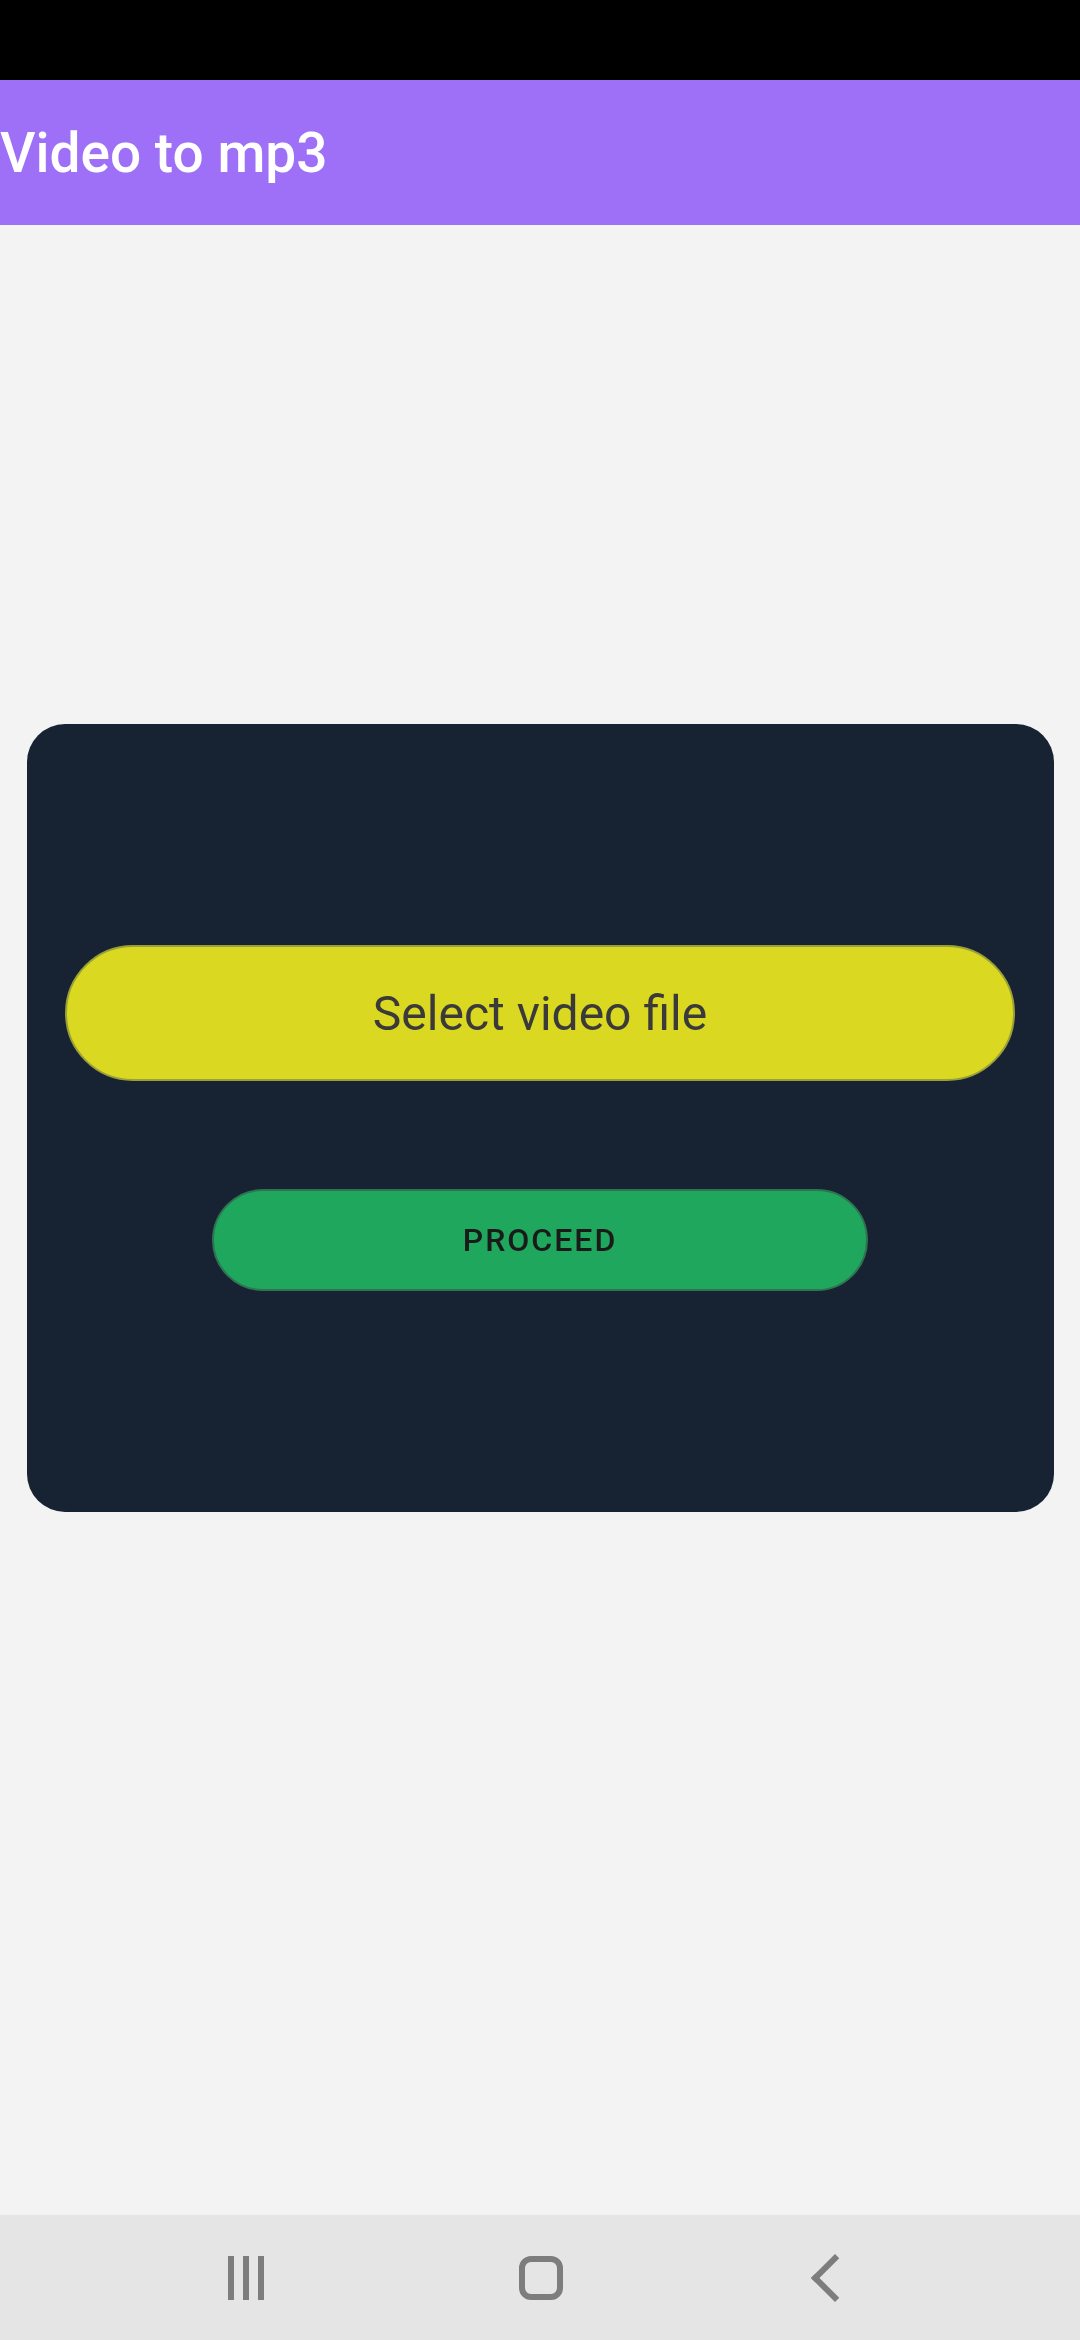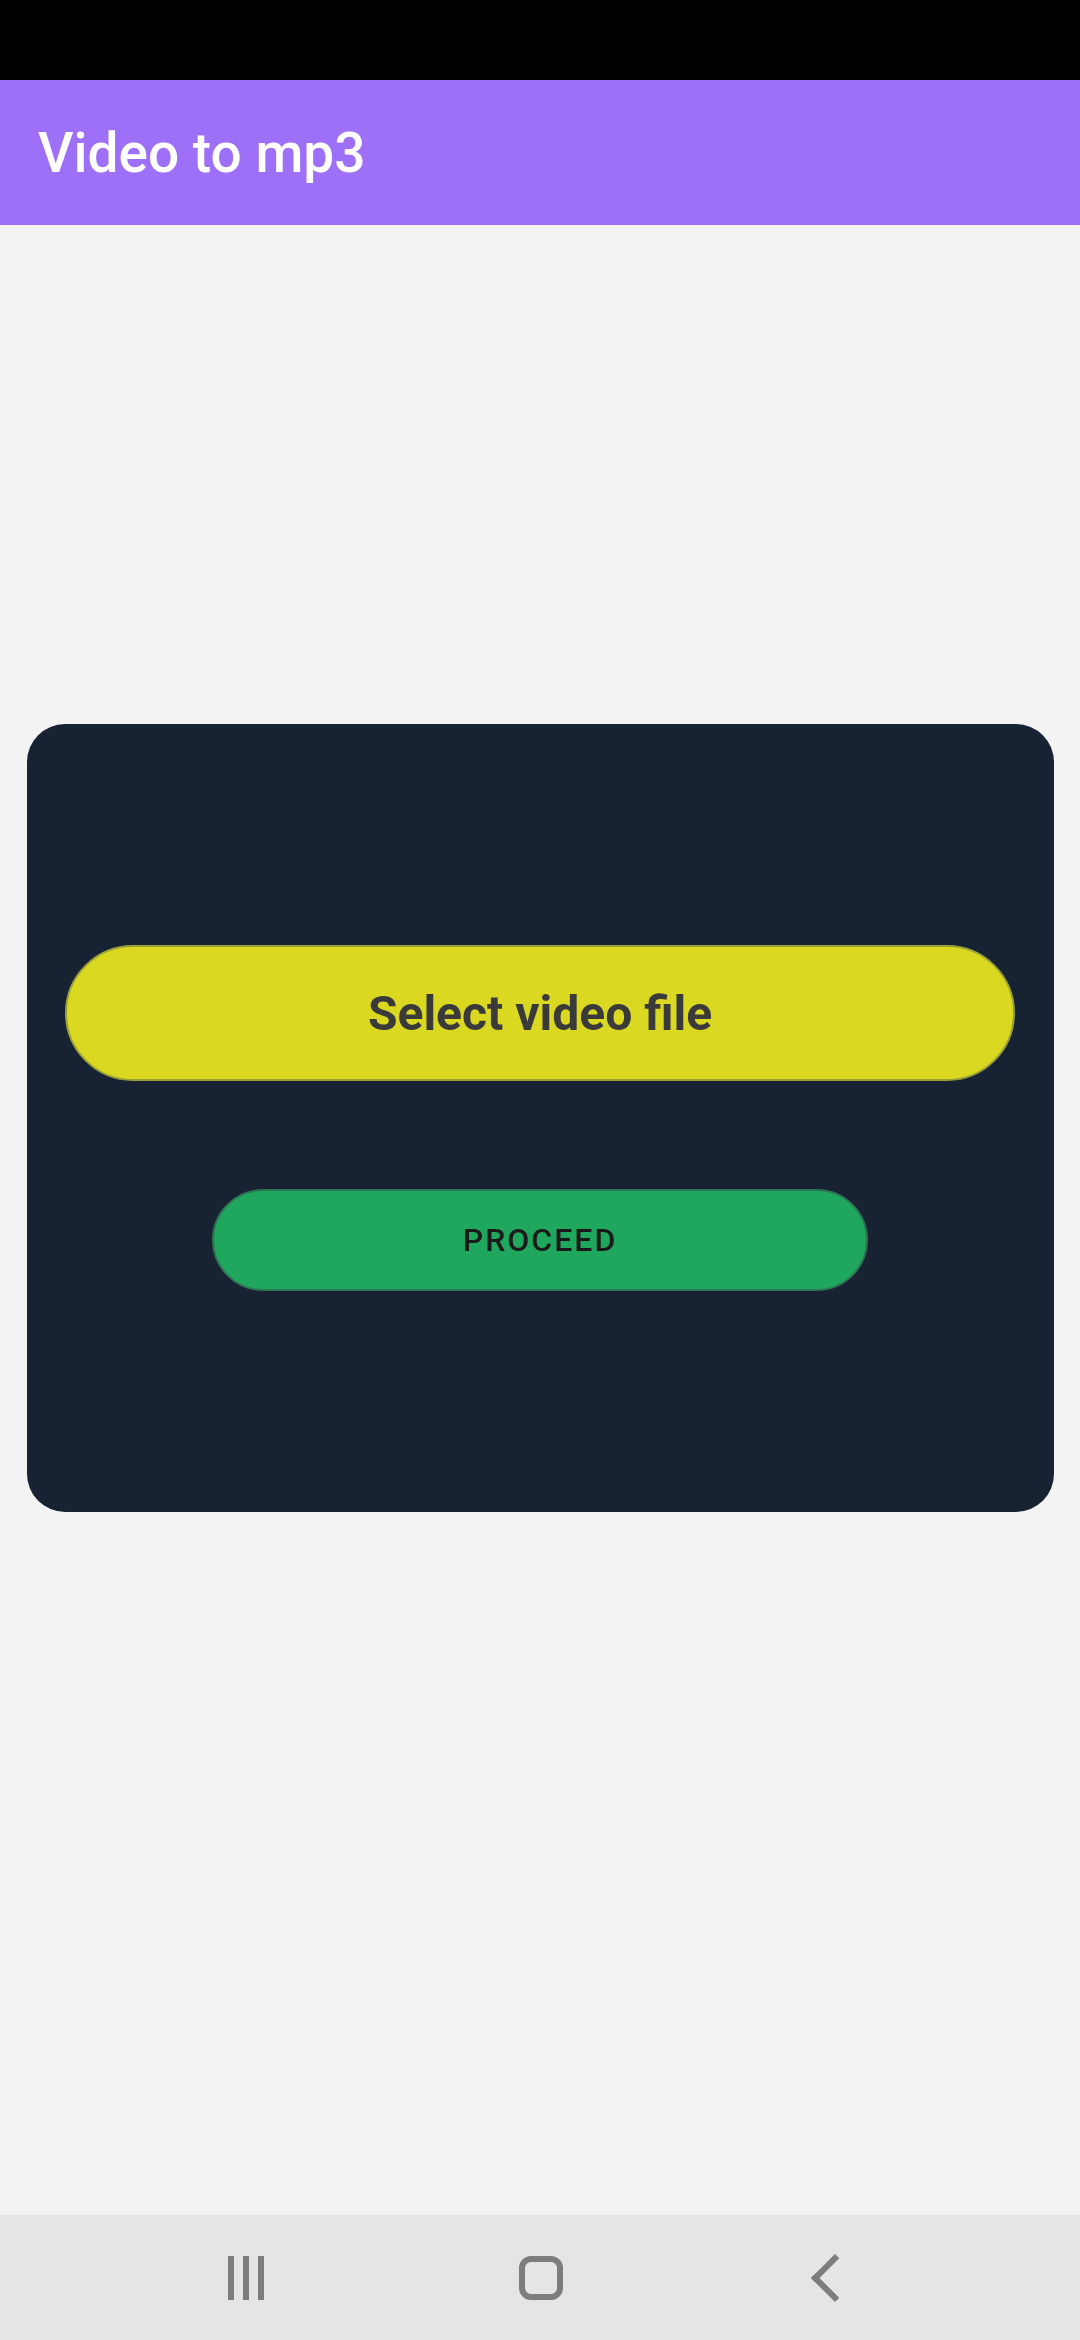--- a/index.html
+++ b/index.html
@@ -23,21 +23,20 @@
       height: 80px;
       background: #000000;
     }
     
     .app-bar {
       width: 100%;
       height: 145px;
       background: #9d70f7;
       display: flex;
       align-items: center;
-      padding-left: 38px;
     }
     
     .app-title {
       color: #ffffff;
       font-size: 55px;
       font-weight: 500;
     }
     
     .main-content {
       flex: 1;
@@ -69,21 +68,21 @@
       border-radius: 68px;
       display: flex;
       align-items: center;
       justify-content: center;
       cursor: pointer;
     }
     
     .select-button-label {
       color: #3a3a3a;
       font-size: 48px;
-      font-weight: 700;
+      font-weight: 400;
     }
     
     .proceed-button {
       width: 656px;
       height: 102px;
       background: #1fa75e;
       border: 2px solid #2e7452;
       border-radius: 51px;
       display: flex;
       align-items: center;

